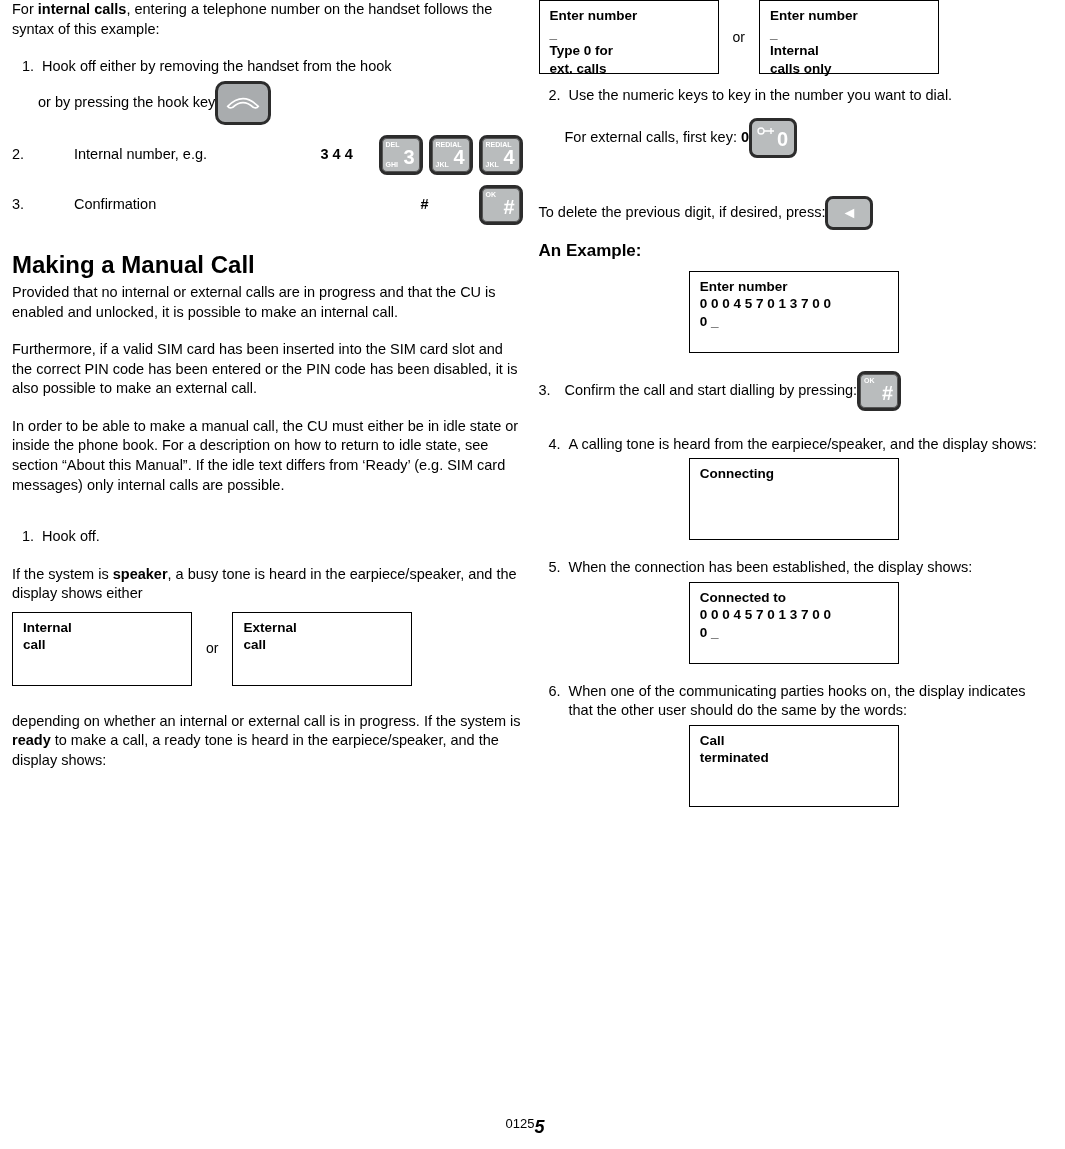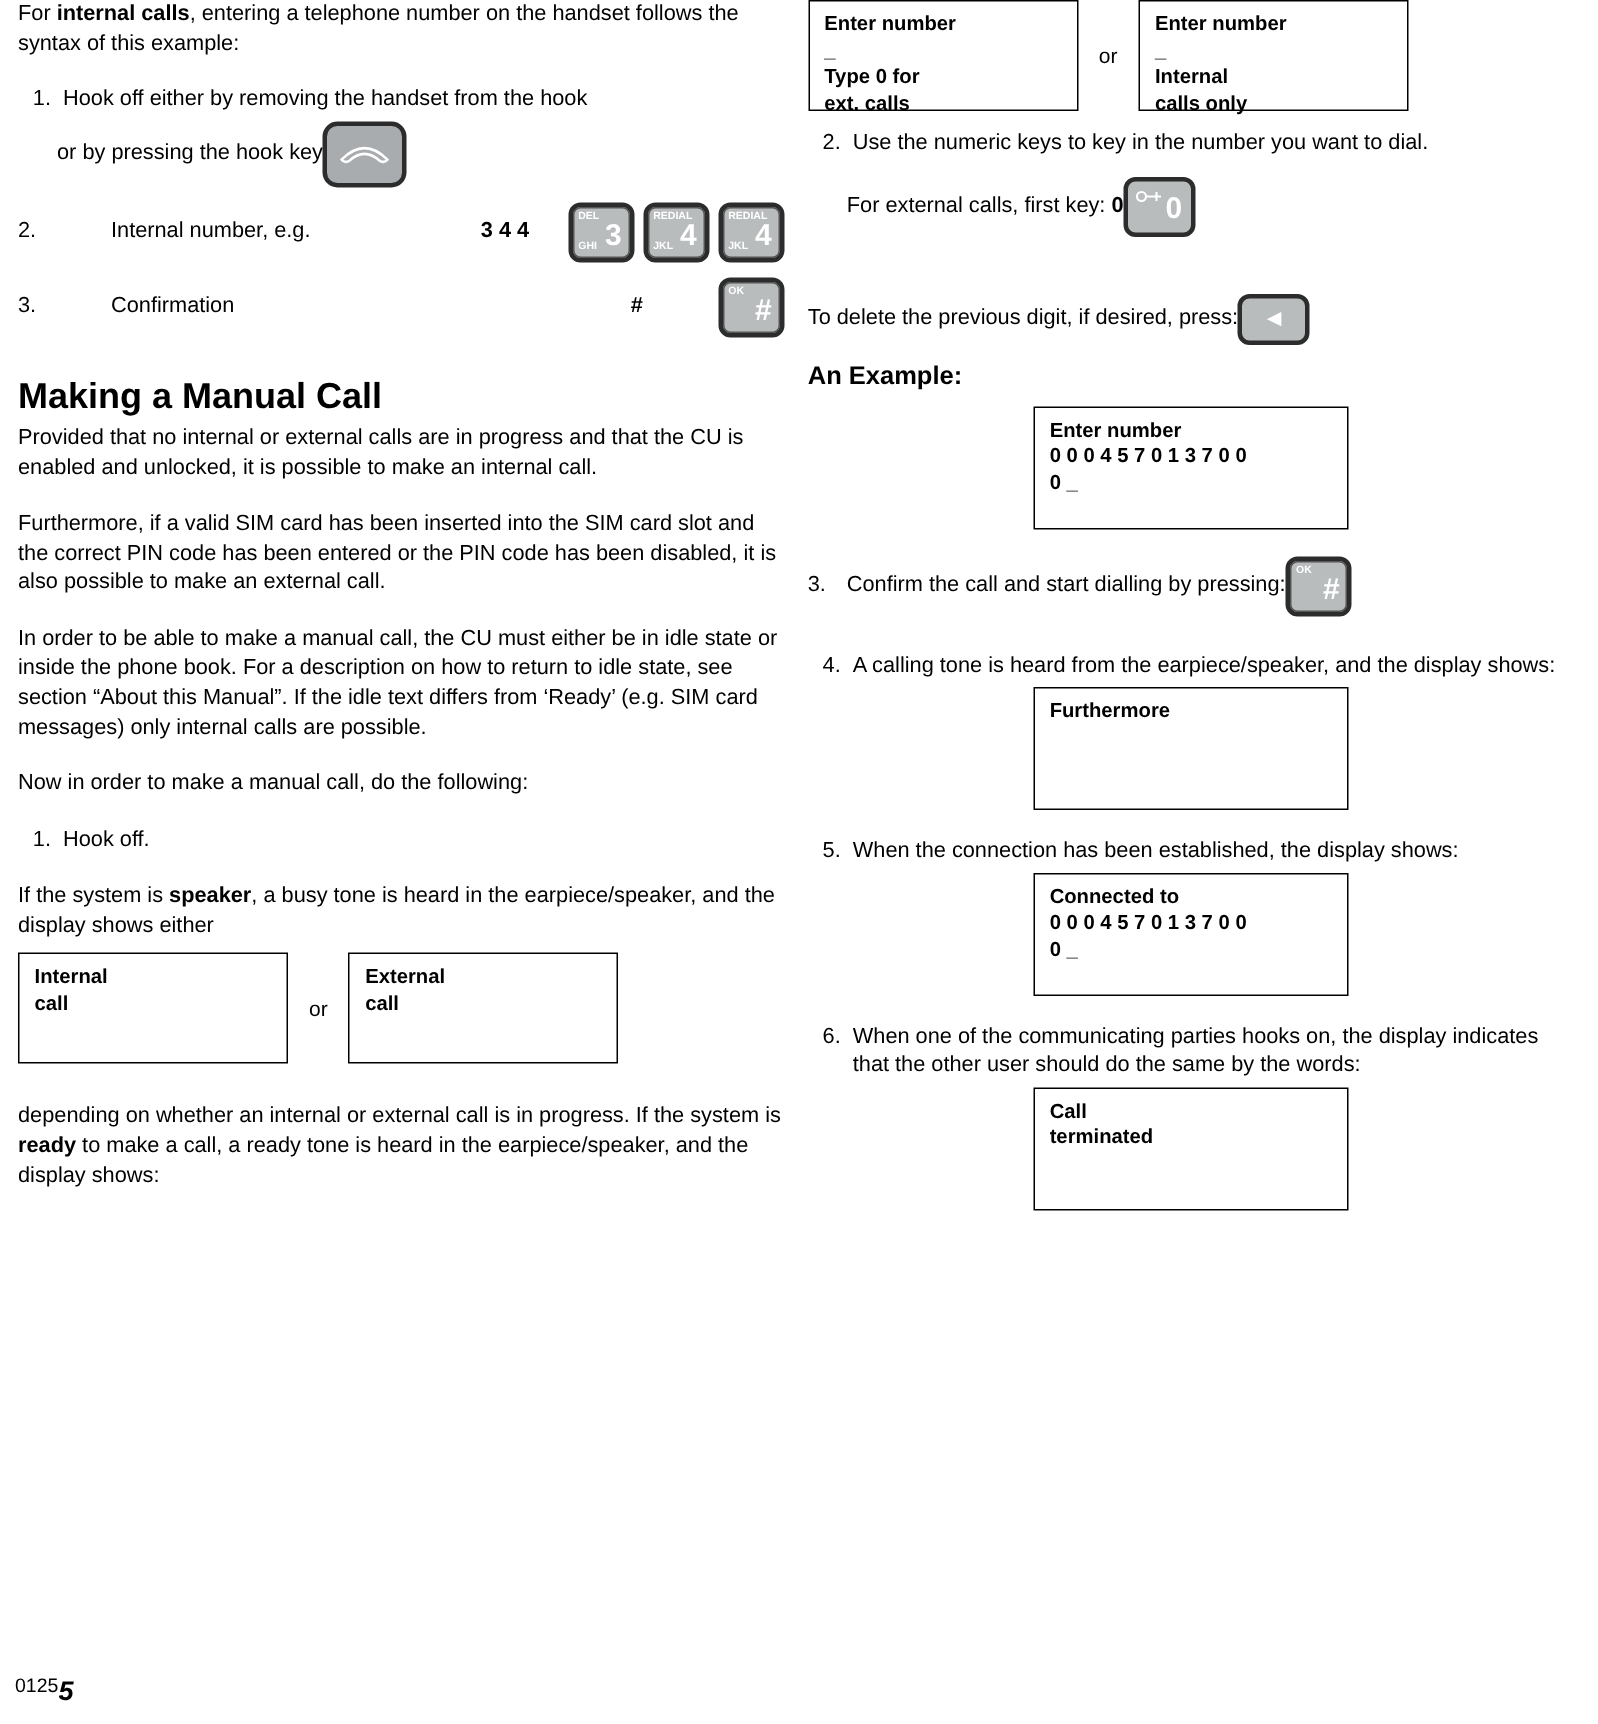--- a/index.html
+++ b/index.html
@@ -49,21 +49,21 @@
     width:56px; height:44px; background:#a9acae; border:3px solid #2c2c2c; border-radius:10px;
   }
   .hook-key svg { width:34px; height:16px; }
   .display-box {
     border:1.5px solid #000; padding:6px 10px; width:180px; height:74px;
     font-weight:bold; font-size:13.5px; line-height:1.3;
   }
   .display-box.wide { width:210px; height:82px;}
   .or-row { display:flex; align-items:center; gap:14px; margin:8px 0 12px 0;}
   .or { font-size:14px; }
-  .footer { position:absolute; bottom:10px; left:10px; right:25px; display:flex; justify-content:flex-start; font-size:13px;}
+  .footer { position:absolute; bottom:10px; left:10px; right:25px; display:flex; justify-content:center; font-size:13px;}
   .footer .pg { font-style:italic; font-weight:bold; font-size:18px;}
   .zero-key {
     display:inline-flex; align-items:center; justify-content:center;
     width:48px; height:40px; background:#b9bcbd; border:3px solid #2c2c2c; border-radius:8px;
     position:relative; color:#fff;
   }
   .zero-key .big { font-size:20px; font-weight:bold; position:absolute; right:6px; bottom:2px;}
   .arrow-key {
     display:inline-flex; align-items:center; justify-content:center;
     width:48px; height:34px; background:#b9bcbd; border:3px solid #2c2c2c; border-radius:8px;
@@ -131,21 +131,20 @@
         </span>
     </div>
 
     <h2>Making a Manual Call</h2>
     <p>Provided that no internal or external calls are in progress and that the CU is enabled and unlocked, it is possible to make an internal call.</p>
     <div class="spacer"></div>
     <p>Furthermore, if a valid SIM card has been inserted into the SIM card slot and the correct PIN code has been entered or the PIN code has been disabled, it is also possible to make an external call.</p>
     <div class="spacer"></div>
     <p>In order to be able to make a manual call, the CU must either be in idle state or inside the phone book. For a description on how to return to idle state, see section “About this Manual”. If the idle text differs from ‘Ready’ (e.g. SIM card messages) only internal calls are possible.</p>
     <div class="spacer"></div>
-    <p>Now in order to make a manual call, do the following:</p>
     <div class="spacer"></div>
     <ol>
         <li><span>Hook off.</span></li>
       </ol>
     <div class="spacer"></div>
     <p>
       <span>If the system is </span><span class="bold">speaker</span><span>, a busy tone is heard in the earpiece/speaker, and the display shows either</span>
     </p>
     <div class="or-row">
       <div class="display-box" style="white-space:pre-line;">Internal
@@ -208,21 +207,21 @@
       <span class="key">
           <span class="tl">OK</span>
           <span class="big">#</span>
         </span>
     </div>
     <div class="spacer"></div>
     <ol start="4">
         <li><span>A calling tone is heard from the earpiece/speaker, and the display shows:</span></li>
       </ol>
     <div class="center-disp">
-      <div class="display-box wide">Furthermore</div>
+      <div class="display-box wide">Connecting</div>
     </div>
 
     <ol start="5">
         <li><span>When the connection has been established, the display shows:</span></li>
       </ol>
     <div class="center-disp">
       <div class="display-box wide" style="white-space:pre-line;">Connected to
 0  0  0  4  5  7  0  1  3  7  0  0
 0 _</div>
     </div>

